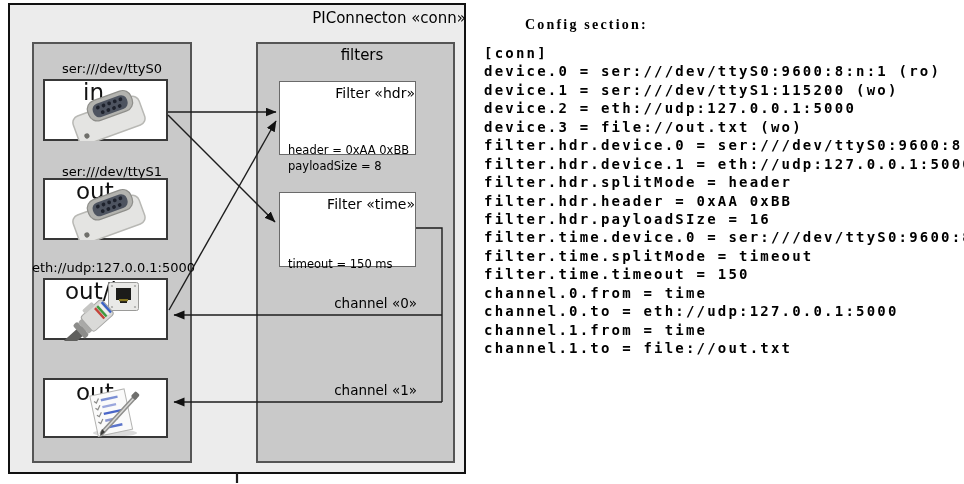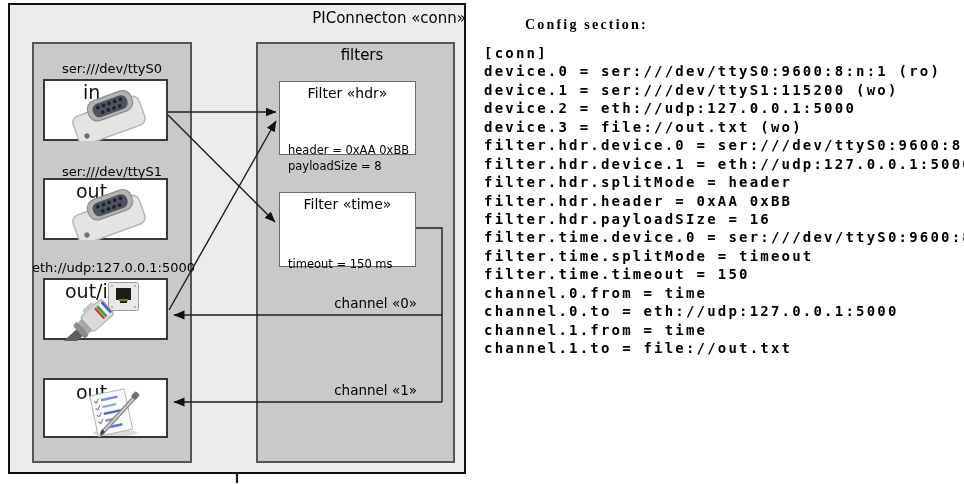--- a/index.html
+++ b/index.html
@@ -18,26 +18,26 @@
   .devices-panel { left:32px; top:42px; width:160px; height:421px; }
   .filters-panel { left:256px; top:42px; width:199px; height:421px; }
   .filters-title { position:absolute; left:256px; top:46px; width:212px;
                    text-align:center; font-size:15px; }
 
   
   .dev-label { position:absolute; left:32px; width:160px; text-align:center;
                font-size:13px; white-space:nowrap; }
   .dev-box { position:absolute; left:43px; width:125px; background:#fff;
              border:2px solid #383838; box-sizing:border-box; }
-  .dir { position:absolute; font-size:19px; line-height:20px; color:#111; }
+  .dir { position:absolute; font-size:23px; line-height:20px; color:#111; }
 
   
   .filter-box { position:absolute; left:279px; width:137px; background:#fff;
                 border:1.5px solid #6a6a6a; box-sizing:border-box; }
-  .filter-title { position:absolute; left:0; top:3px; width:100%; text-align:center;
+  .filter-title { position:absolute; left:0; top:3px; width:100%; text-align:right;
                   font-size:14px; }
   .filter-params { position:absolute; left:8px; font-size:11.5px; line-height:16px;
                    white-space:nowrap;margin-top:32px; }
 
   .channel-label { position:absolute; left:300px; width:117px; text-align:right;
                    font-size:13.5px; white-space:nowrap; }
 
   .wires { position:absolute; left:0; top:0; pointer-events:none; }
 
   

